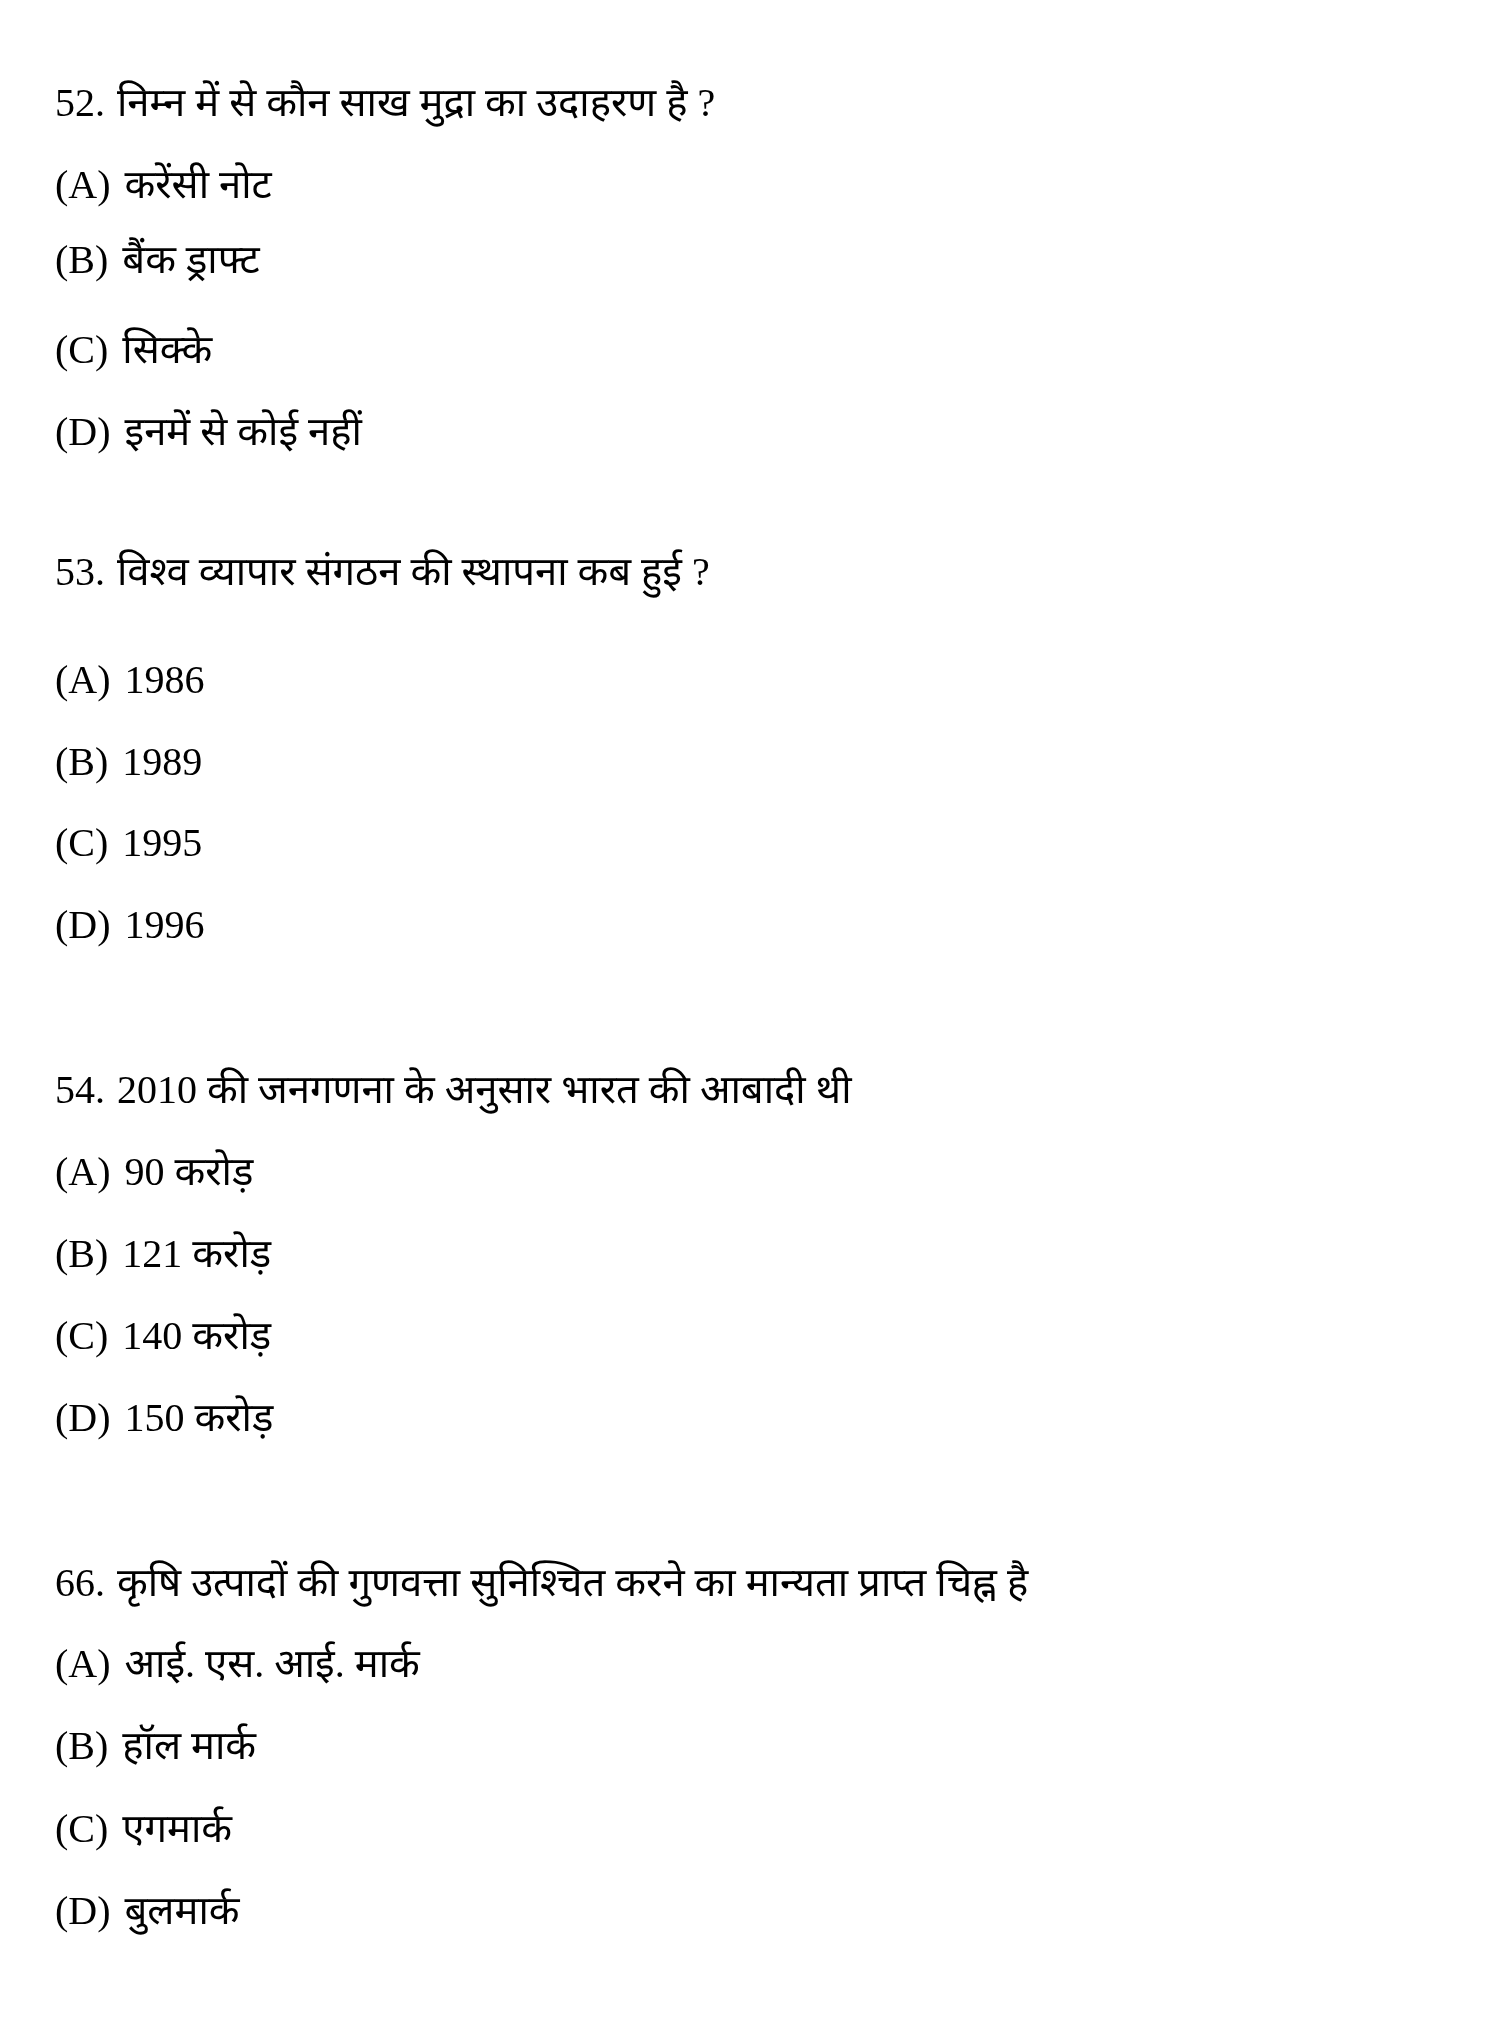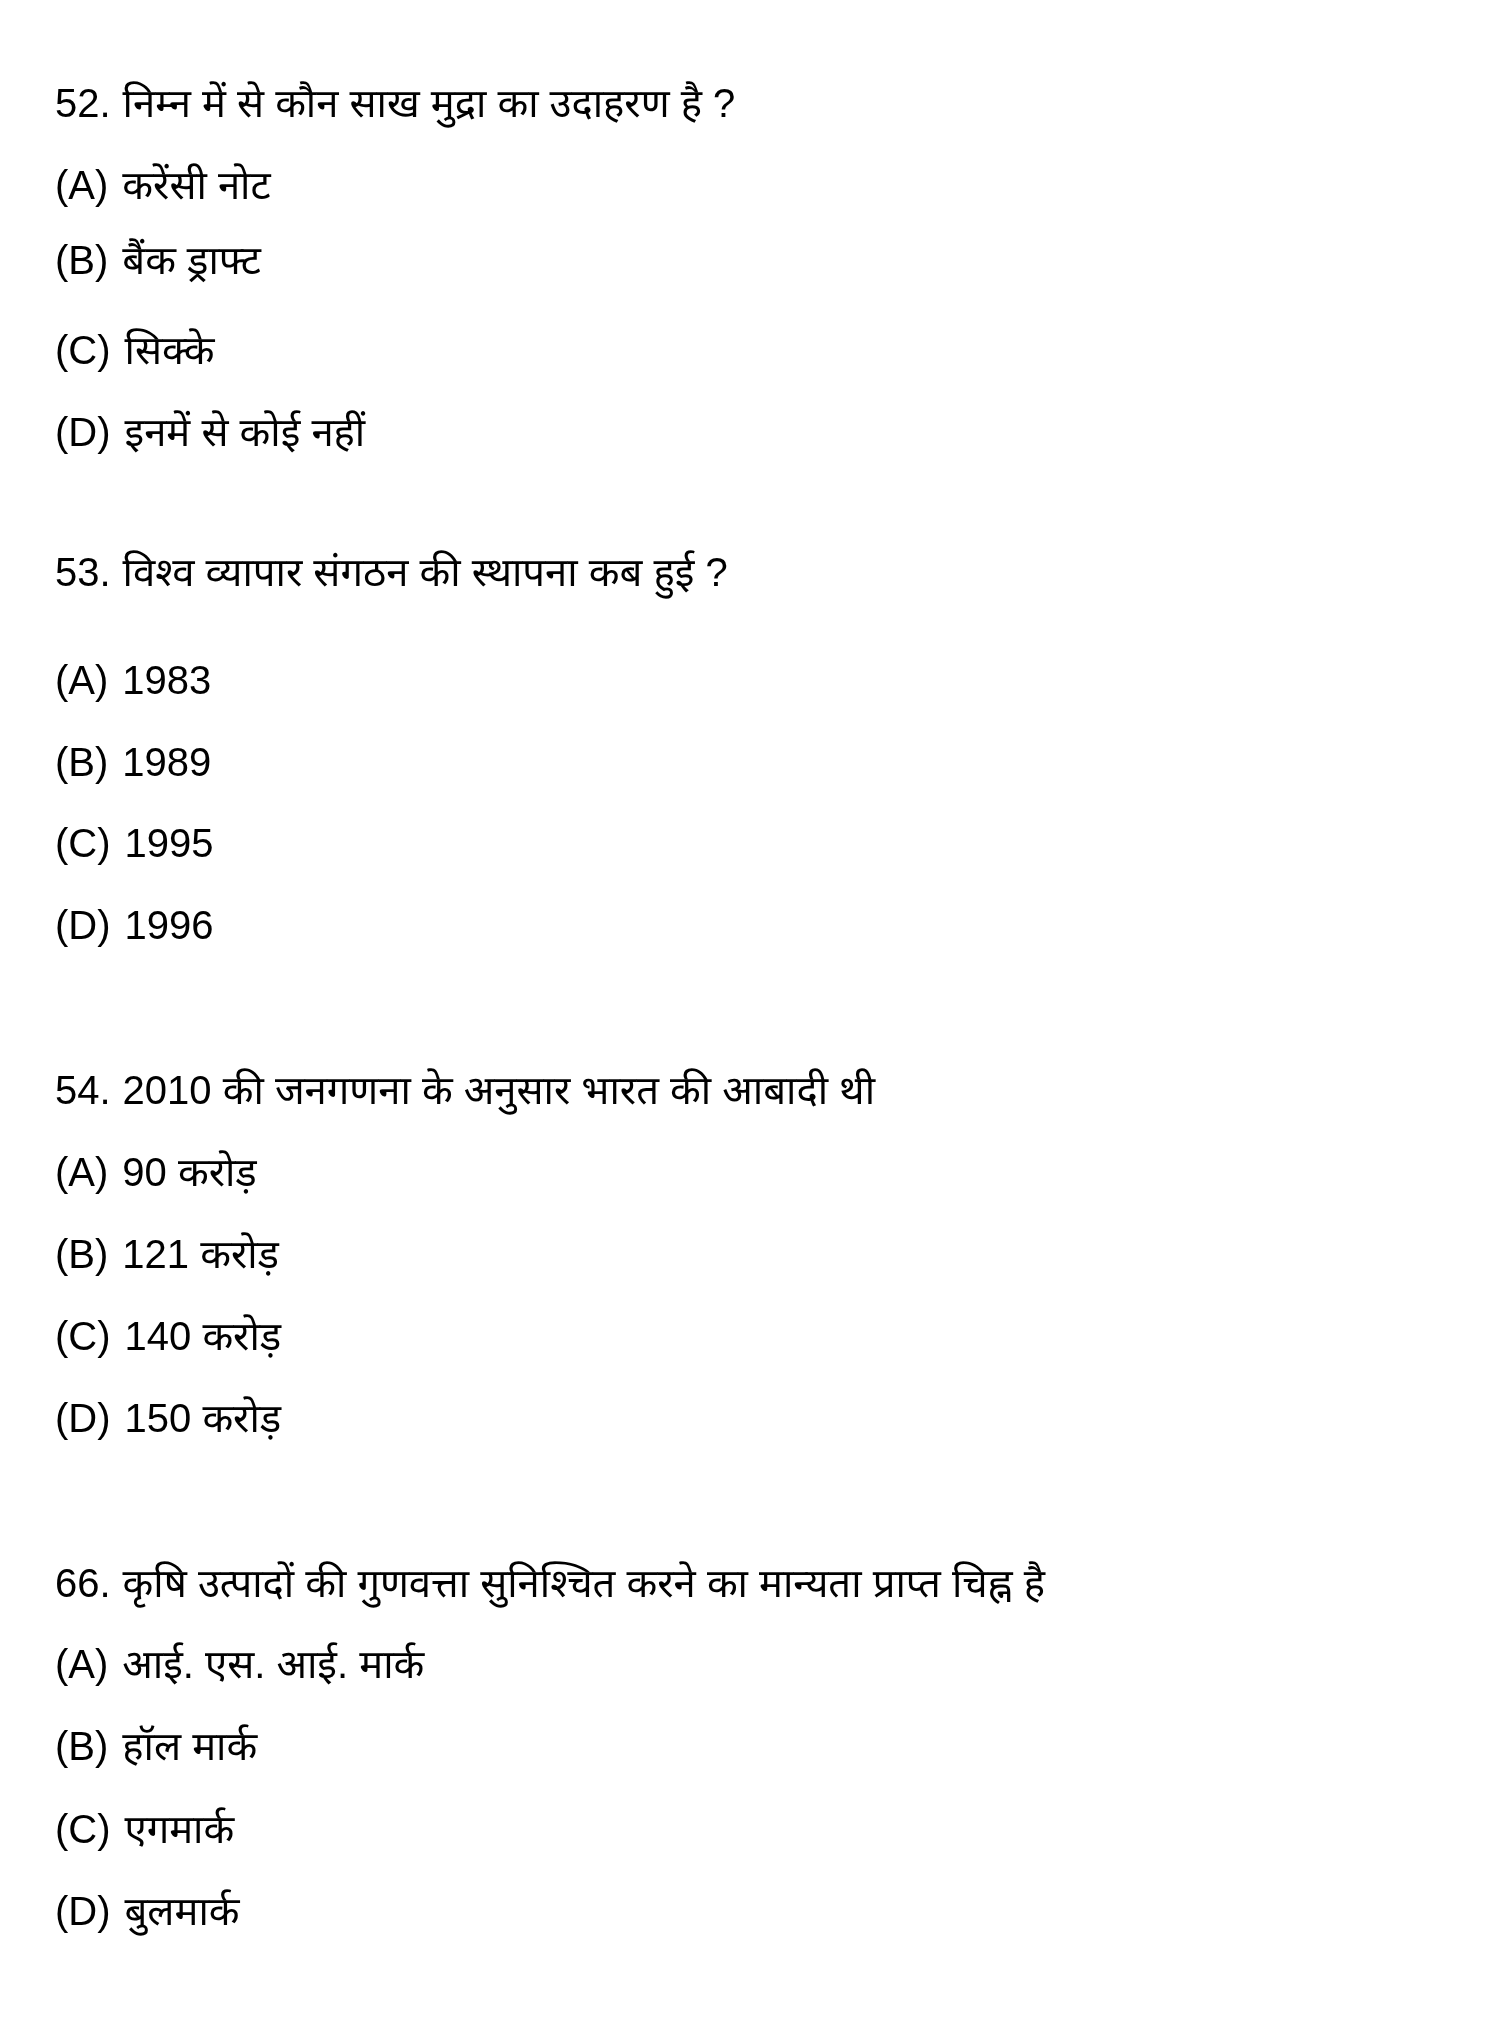--- a/index.html
+++ b/index.html
@@ -11,20 +11,21 @@
       font-family: "Liberation Sans", "DejaVu Sans", sans-serif;
       color: #000000;
     }
     .line {
       position: absolute;
       left: 55px;
       font-size: 40px;
       line-height: 48px;
       white-space: nowrap;
       transform: translateY(-50%);
+      font-family: Liberation Serif, serif;
     }
     .qnum { margin-right: 12px; }
     .olabel { margin-right: 14px; }
   </style>
 </head>
 <body>
 
 <div class="line" style="top:103px">
   <span class="qnum">52.</span><span>निम्न में से कौन साख मुद्रा का उदाहरण है ?</span>
 </div>
@@ -38,21 +39,21 @@
   <span class="olabel">(C)</span><span>सिक्के</span>
 </div>
 <div class="line" style="top:432px">
   <span class="olabel">(D)</span><span>इनमें से कोई नहीं</span>
 </div>
 
 <div class="line" style="top:572px">
   <span class="qnum">53.</span><span>विश्व व्यापार संगठन की स्थापना कब हुई ?</span>
 </div>
 <div class="line" style="top:680px">
-  <span class="olabel">(A)</span><span>1983</span>
+  <span class="olabel">(A)</span><span>1986</span>
 </div>
 <div class="line" style="top:762px">
   <span class="olabel">(B)</span><span>1989</span>
 </div>
 <div class="line" style="top:843px">
   <span class="olabel">(C)</span><span>1995</span>
 </div>
 <div class="line" style="top:925px">
   <span class="olabel">(D)</span><span>1996</span>
 </div>

